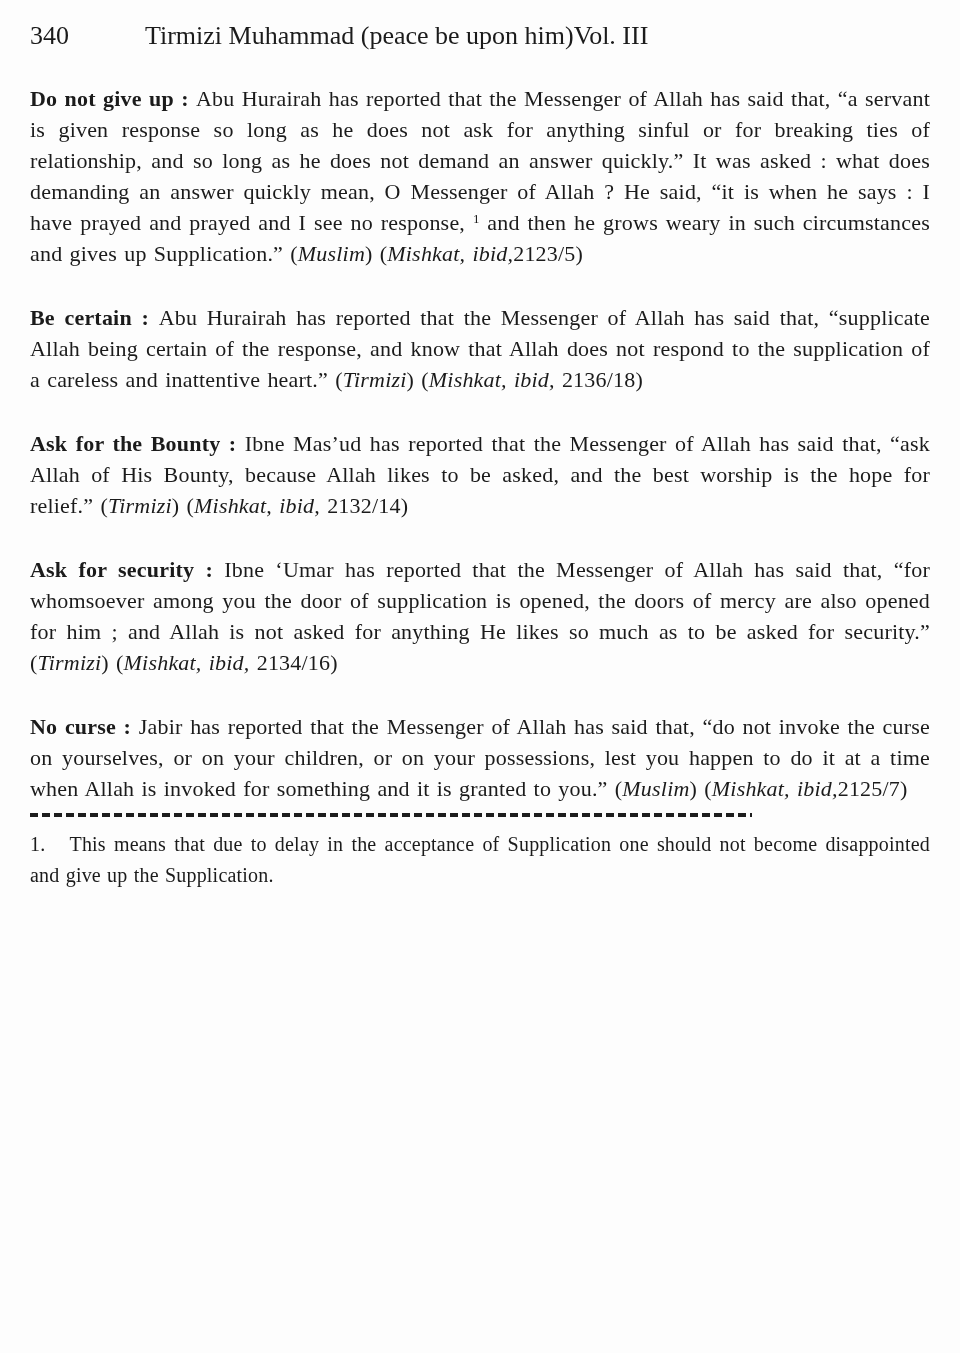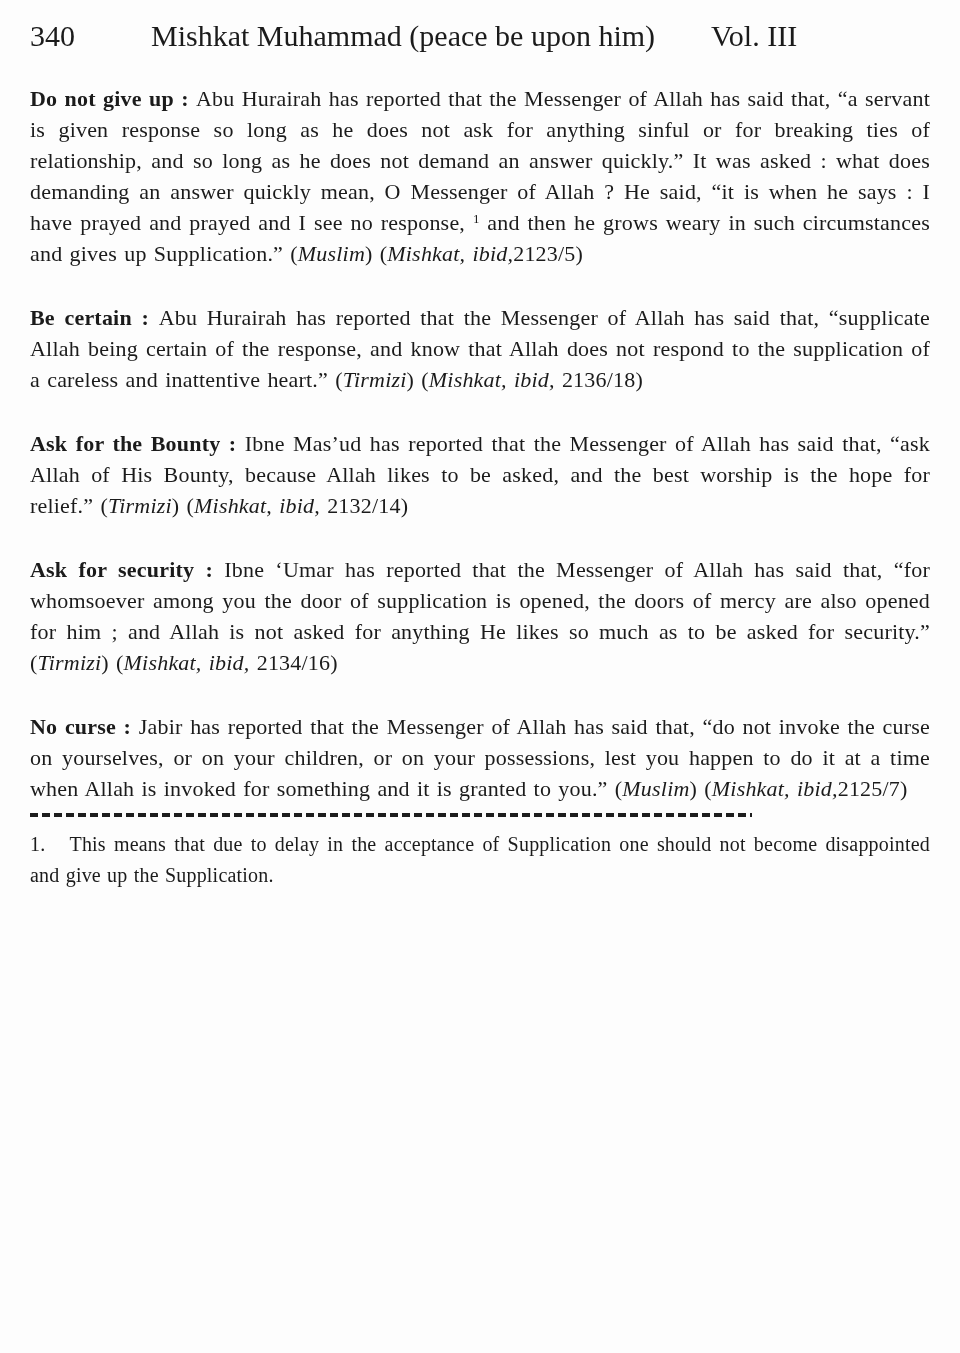--- a/index.html
+++ b/index.html
@@ -14,26 +14,26 @@
     background: #fdfdfd;
     color: #1b1b1b;
     font-family: "Liberation Serif", "DejaVu Serif", serif;
     box-sizing: border-box;
     padding: 22px 30px 0 30px;
     overflow: hidden;
   }
   .header {
     display: flex;
     align-items: baseline;
-    font-size: 30px;
+    font-size: 26px;
     line-height: 28px;
     white-space: nowrap;
   }
   .header-title { margin-left: 76px; }
-  .volume { margin-left: 56px; }
+  .volume { }
 
   .body-para {
     font-size: 22px;
     line-height: 31px;
     text-align: justify;
     margin: 33px 0 0 0;
     letter-spacing: 0.2px;
     word-spacing: 1.5px;
   }
   .body-para.first { }
@@ -60,21 +60,21 @@
     word-spacing: 1px;
   }
 </style>
 </head>
 <body>
 
 <div class="page">
 
   <div class="header">
     <span class="page-num">340</span>
-    <span class="header-title"><span>Mishkat Muhammad (</span><span style="">peace be upon him</span><span>)</span></span>
+    <span class="header-title"><span>Tirmizi Muhammad (</span><span style="">peace be upon him</span><span>)</span></span>
     <span class="volume">Vol. III</span>
   </div>
 
   <p class="body-para first"><span style="font-weight: bold;">Do not give up : </span><span>Abu Hurairah has reported that the Messenger of Allah has said that, “a servant is given response so long as he does not ask for anything sinful or for breaking ties of relationship, and so long as he does not demand an answer quickly.” It was asked : what does demanding an answer quickly mean, O Messenger of Allah ? He said, “it is when he says : I have prayed and prayed and I see no response, </span><sup>1</sup><span> and then he grows weary in such circumstances and gives up Supplication.” (</span><span style="font-style: italic;">Muslim</span><span>) (</span><span style="font-style: italic;">Mishkat, ibid,</span><span>2123/5)</span></p>
 
   <p class="body-para"><span style="font-weight: bold;">Be certain : </span><span>Abu Hurairah has reported that the Messenger of Allah has said that, “supplicate Allah being certain of the response, and know that Allah does not respond to the supplication of a careless and inattentive heart.” (</span><span style="font-style: italic;">Tirmizi</span><span>) (</span><span style="font-style: italic;">Mishkat, ibid,</span><span> 2136/18)</span></p>
 
   <p class="body-para"><span style="font-weight: bold;">Ask for the Bounty : </span><span>Ibne Mas’ud has reported that the Messenger of Allah has said that, “ask Allah of His Bounty, because Allah likes to be asked, and the best worship is the hope for relief.” (</span><span style="font-style: italic;">Tirmizi</span><span>) (</span><span style="font-style: italic;">Mishkat, ibid,</span><span> 2132/14)</span></p>
 
   <p class="body-para"><span style="font-weight: bold;">Ask for security : </span><span>Ibne ‘Umar has reported that the Messenger of Allah has said that, “for whomsoever among you the door of supplication is opened, the doors of mercy are also opened for him ; and Allah is not asked for anything He likes so much as to be asked for security.” (</span><span style="font-style: italic;">Tirmizi</span><span>) (</span><span style="font-style: italic;">Mishkat, ibid,</span><span> 2134/16)</span></p>

